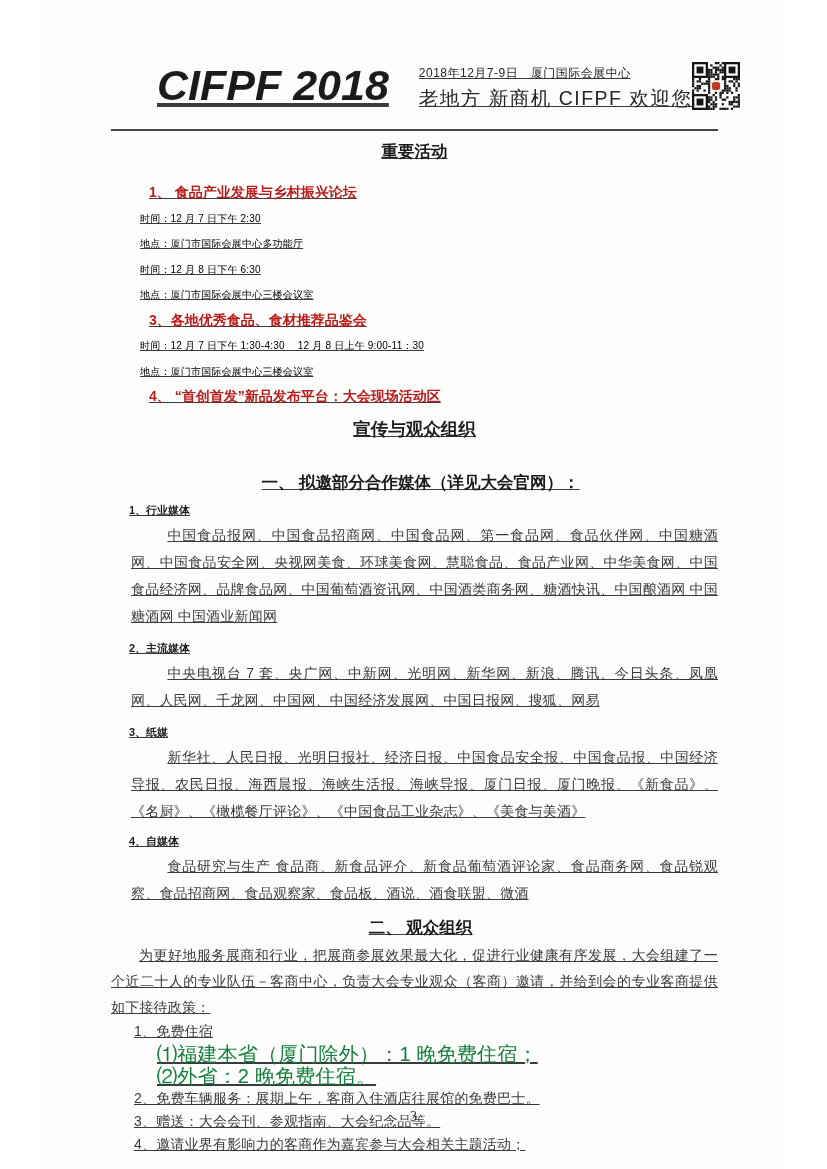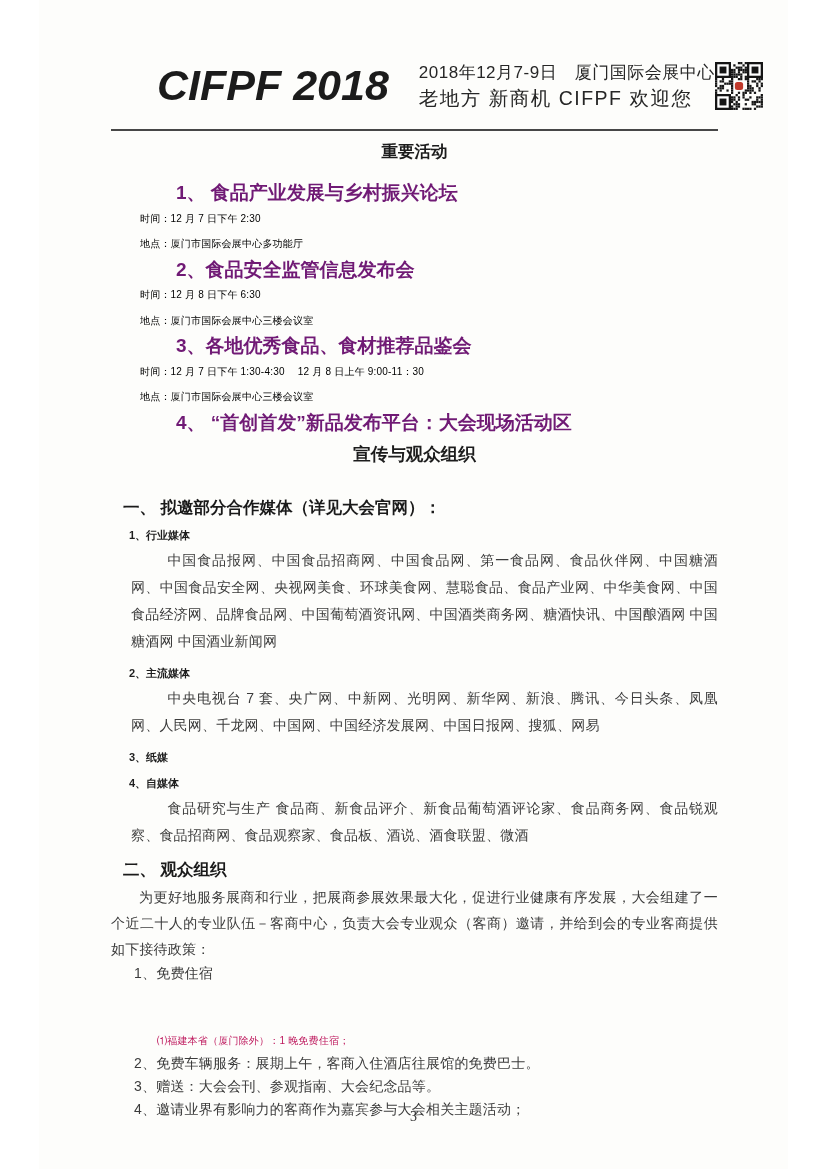--- a/index.html
+++ b/index.html
@@ -7,20 +7,21 @@
   body { font-family: "Liberation Sans", "DejaVu Sans", sans-serif; }
 
   .page {
     position: relative;
     width: 749px;
     height: 1169px;
     background: #fdfdfb;
     color: #3b3b3b;
     overflow: hidden;
     margin: 0 auto;
+    text-decoration: underline;
   }
 
   
   .header {
     display: flex;
     align-items: flex-start;
     padding: 60px 70px 0 118px;
   }
   .logo {
     font-size: 43px;
@@ -30,21 +31,21 @@
     letter-spacing: 0;
     line-height: 50px;
     white-space: nowrap;
   }
   .header-info {
     margin-left: 30px;
     margin-top: 1px;
     color: #262626;
     white-space: nowrap;
   }
-  .header-info .line1 { font-size: 17px; line-height: 24px; letter-spacing: .5px; }
+  .header-info .line1 { font-size: 12px; line-height: 24px; letter-spacing: .5px; }
   .header-info .line2 { font-size: 19.5px; line-height: 27px; letter-spacing: 1.5px; }
   .qr {
     margin-left: auto;
     width: 48px;
     height: 48px;
     margin-top: 2px;
     flex: 0 0 auto;
   }
 
   .rule {
@@ -61,40 +62,41 @@
     color: #1c1c1c;
     font-size: 16.5px;
     line-height: 20px;
     margin-top: 10px;
   }
   .center-title.big { font-size: 17.5px; margin-top: 9px; line-height: 21px; }
 
   .events { margin-top: 19px; }
   .event-title {
     font-weight: 700;
-    color: #701a75;
-    font-size: 19px;
+    color: #b91c1c;
+    font-size: 14px;
     line-height: 25.5px;
-    margin-left: 65px;
+    margin-left: 38px;
   }
   .event-line {
     font-size: 10px;
     line-height: 25.5px;
     margin-left: 29px;
     color: #000000;
     letter-spacing: .2px;
   }
 
   .sec-heading {
     font-weight: 700;
     color: #1a1a1a;
     font-size: 16.5px;
     line-height: 21px;
     margin-left: 12px;
     margin-top: 32px;
+    text-align: center;
   }
   .sec-heading.sec2 { margin-top: 10px; }
 
   .group-label {
     font-weight: 700;
     color: #1e1e1e;
     font-size: 11px;
     line-height: 20px;
     margin-left: 18px;
     margin-top: 7px;
@@ -126,25 +128,24 @@
 
   .policy-item {
     margin-left: 23px;
     font-size: 14px;
     line-height: 23px;
     color: #3b3b3b;
     letter-spacing: .2px;
   }
   .policy-sub {
     margin-left: 46px;
-    font-size: 10px;
+    font-size: 20px;
     line-height: 22px;
-    color: #be185d;
-    letter-spacing: .2px;
-    margin-top: 45px;
+    color: #15803d;
+    letter-spacing: .2px;
   }
 
   .page-number {
     position: absolute;
     left: 0; right: 0;
     bottom: 44px;
     text-align: center;
     font-family: "Liberation Serif", "DejaVu Serif", serif;
     font-size: 14px;
     color: #333;
@@ -316,21 +317,20 @@
 
     <div class="center-title">重要活动</div>
 
     <div class="events">
       <div>
         <div class="event-title">1、 食品产业发展与乡村振兴论坛</div>
         <div class="event-line">时间：12 月 7 日下午 2:30</div>
         <div class="event-line">地点：厦门市国际会展中心多功能厅</div>
       </div>
       <div>
-        <div class="event-title">2、食品安全监管信息发布会</div>
         <div class="event-line">时间：12 月 8 日下午 6:30</div>
         <div class="event-line">地点：厦门市国际会展中心三楼会议室</div>
       </div>
       <div>
         <div class="event-title">3、各地优秀食品、食材推荐品鉴会</div>
         <div class="event-line">时间：12 月 7 日下午 1:30-4:30　 12 月 8 日上午 9:00-11：30</div>
         <div class="event-line">地点：厦门市国际会展中心三楼会议室</div>
       </div>
       <div>
         <div class="event-title">4、 “首创首发”新品发布平台：大会现场活动区</div>
@@ -344,32 +344,34 @@
     <div>
       <div class="group-label">1、行业媒体</div>
       <div class="group-text">中国食品报网、中国食品招商网、中国食品网、第一食品网、食品伙伴网、中国糖酒网、中国食品安全网、央视网美食、环球美食网、慧聪食品、食品产业网、中华美食网、中国食品经济网、品牌食品网、中国葡萄酒资讯网、中国酒类商务网、糖酒快讯、中国酿酒网 中国糖酒网 中国酒业新闻网</div>
     </div>
     <div>
       <div class="group-label g2">2、主流媒体</div>
       <div class="group-text">中央电视台 7 套、央广网、中新网、光明网、新华网、新浪、腾讯、今日头条、凤凰网、人民网、千龙网、中国网、中国经济发展网、中国日报网、搜狐、网易</div>
     </div>
     <div>
       <div class="group-label g3">3、纸媒</div>
+      <div class="group-text">新华社、人民日报、光明日报社、经济日报、中国食品安全报、中国食品报、中国经济导报、农民日报、海西晨报、海峡生活报、海峡导报、厦门日报、厦门晚报、《新食品》、《名厨》、《橄榄餐厅评论》、《中国食品工业杂志》、《美食与美酒》</div>
     </div>
     <div>
       <div class="group-label g4">4、自媒体</div>
       <div class="group-text">食品研究与生产 食品商、新食品评介、新食品葡萄酒评论家、食品商务网、食品锐观察、食品招商网、食品观察家、食品板、酒说、酒食联盟、微酒</div>
     </div>
 
     <div class="sec-heading sec2">二、 观众组织</div>
     <div class="intro">为更好地服务展商和行业，把展商参展效果最大化，促进行业健康有序发展，大会组建了一个近二十人的专业队伍－客商中心，负责大会专业观众（客商）邀请，并给到会的专业客商提供如下接待政策：</div>
 
     <div>
       <div class="policy-item">1、免费住宿</div>
       <div class="policy-sub">⑴福建本省（厦门除外）：1 晚免费住宿；</div>
+      <div class="policy-sub">⑵外省：2 晚免费住宿。</div>
       <div class="policy-item">2、免费车辆服务：展期上午，客商入住酒店往展馆的免费巴士。</div>
       <div class="policy-item">3、赠送：大会会刊、参观指南、大会纪念品等。</div>
       <div class="policy-item">4、邀请业界有影响力的客商作为嘉宾参与大会相关主题活动；</div>
     </div>
 
   </div>
 
   <div class="page-number">3</div>
 </div>
 

